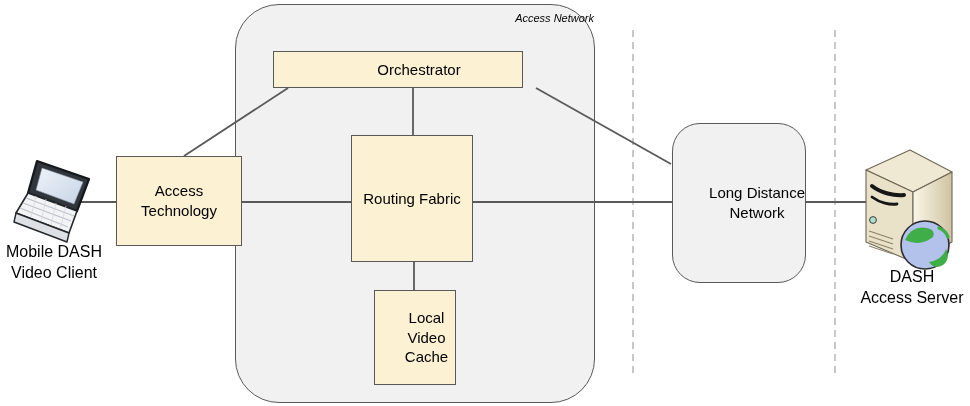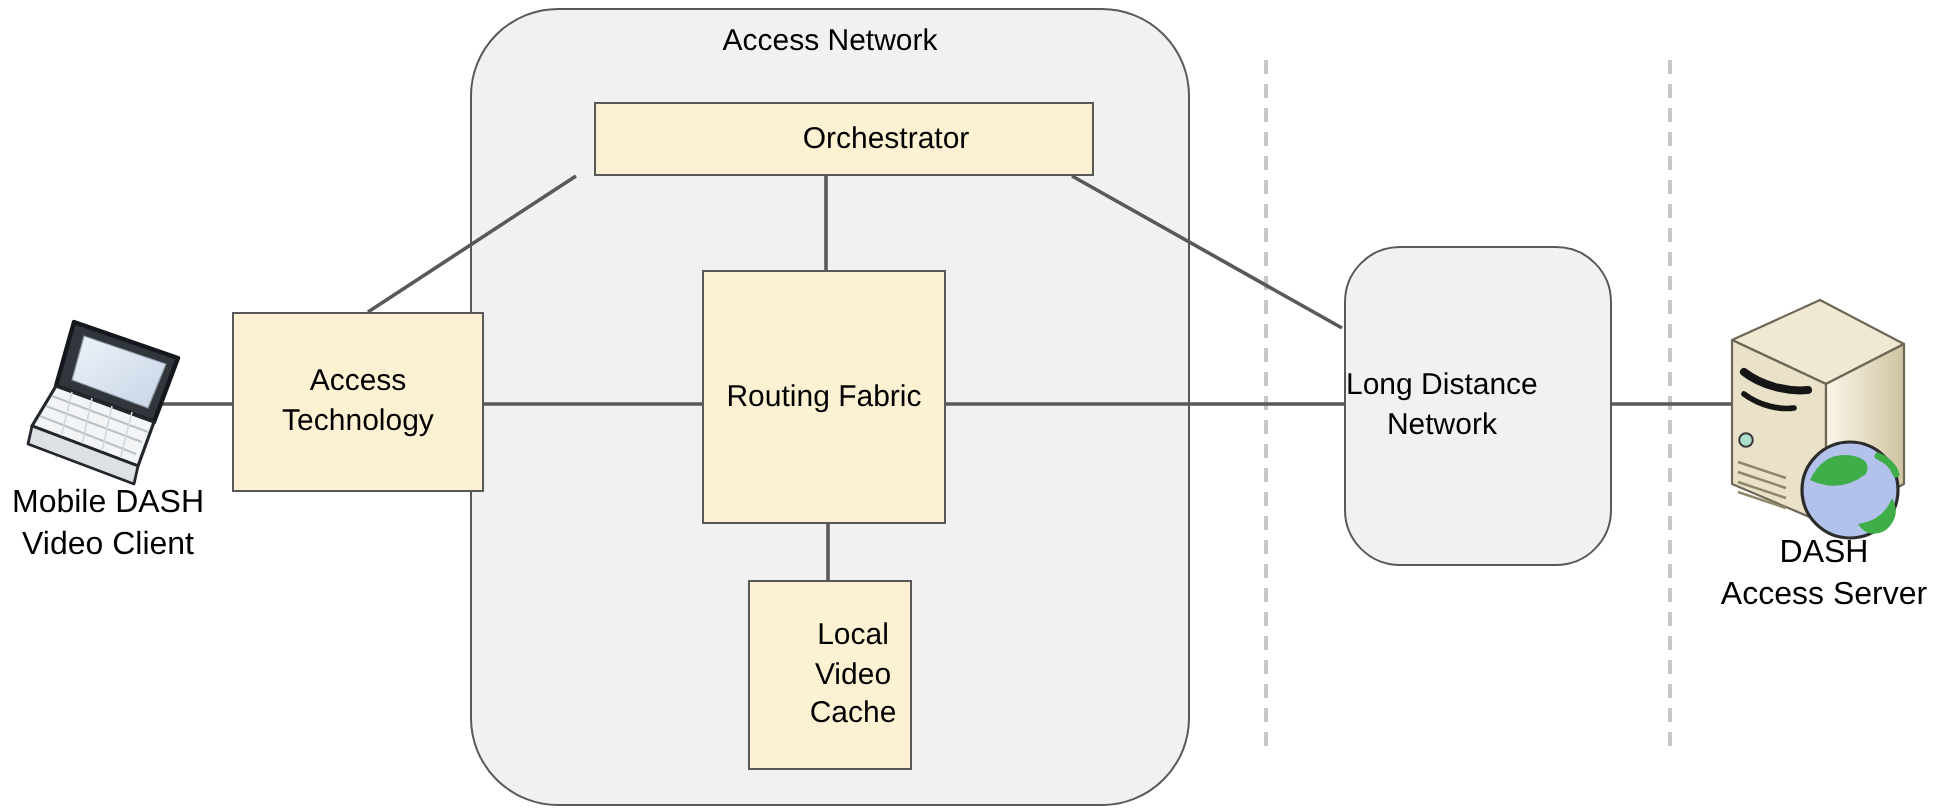--- a/index.html
+++ b/index.html
@@ -9,48 +9,48 @@
     color:var(--text,#000);
   }
   
   .group-container {
     position:absolute; box-sizing:border-box;
     background:var(--container-fill,#f1f1f1);
     border:1.3px solid var(--container-border,#595959);
     z-index:1;
   }
   #access-network { left:235px; top:4px; width:360px; height:399px; border-radius:44px; }
-  .group-label { text-align:center; padding-top:7px; font-size:15px; }
+  .group-label { text-align:right; padding-top:7px; font-size:11px;font-style:italic; }
 
   
   svg.layer { position:absolute; left:0; top:0; z-index:2; }
   .connector { stroke:var(--connector,#595959); stroke-width:1.8; fill:none; }
   .boundary  { stroke:var(--boundary-dash,#c8c8c8); stroke-width:2; stroke-dasharray:7 5; fill:none; }
 
   
   .node {
     position:absolute; box-sizing:border-box; z-index:3;
     background:var(--node-fill,#fcf1d3);
     border:1.6px solid var(--node-border,#595959);
     display:flex; align-items:center; justify-content:center;
     font-size:15px; line-height:1.33; text-align:center;
   }
   .node .lbl, .cloud .lbl { white-space:pre-line; }
-  #orchestrator      { left:297px; top:51px;  width:250px; height:37px;padding-left:42px;  }
+  #orchestrator      { left:273px; top:51px;  width:250px; height:37px;padding-left:42px;  }
   #access-technology { left:116px; top:156px; width:126px; height:90px;  }
   #routing-fabric    { left:351px; top:135px; width:122px; height:127px;justify-content:center; }
   #local-video-cache { left:374px; top:290px; width:82px;  height:95px;padding-left:23px;  }
 
   
   .cloud {
     position:absolute; box-sizing:border-box; z-index:3;
     background:var(--container-fill,#f1f1f1);
     border:1.4px solid var(--container-border,#595959);
     border-radius:28px;
-    display:flex; align-items:center; justify-content:flex-start;
+    display:flex; align-items:center; justify-content:flex-end;
     font-size:15px; line-height:1.35; text-align:center;
   }
   #long-distance-network { left:672px; top:123px; width:134px; height:160px; }
 
   
   .caption {
     position:absolute; z-index:3; font-size:16px; line-height:1.33;
     text-align:center; white-space:pre-line;
   }
   #client-caption { left:3px;   top:241px; width:102px; }

